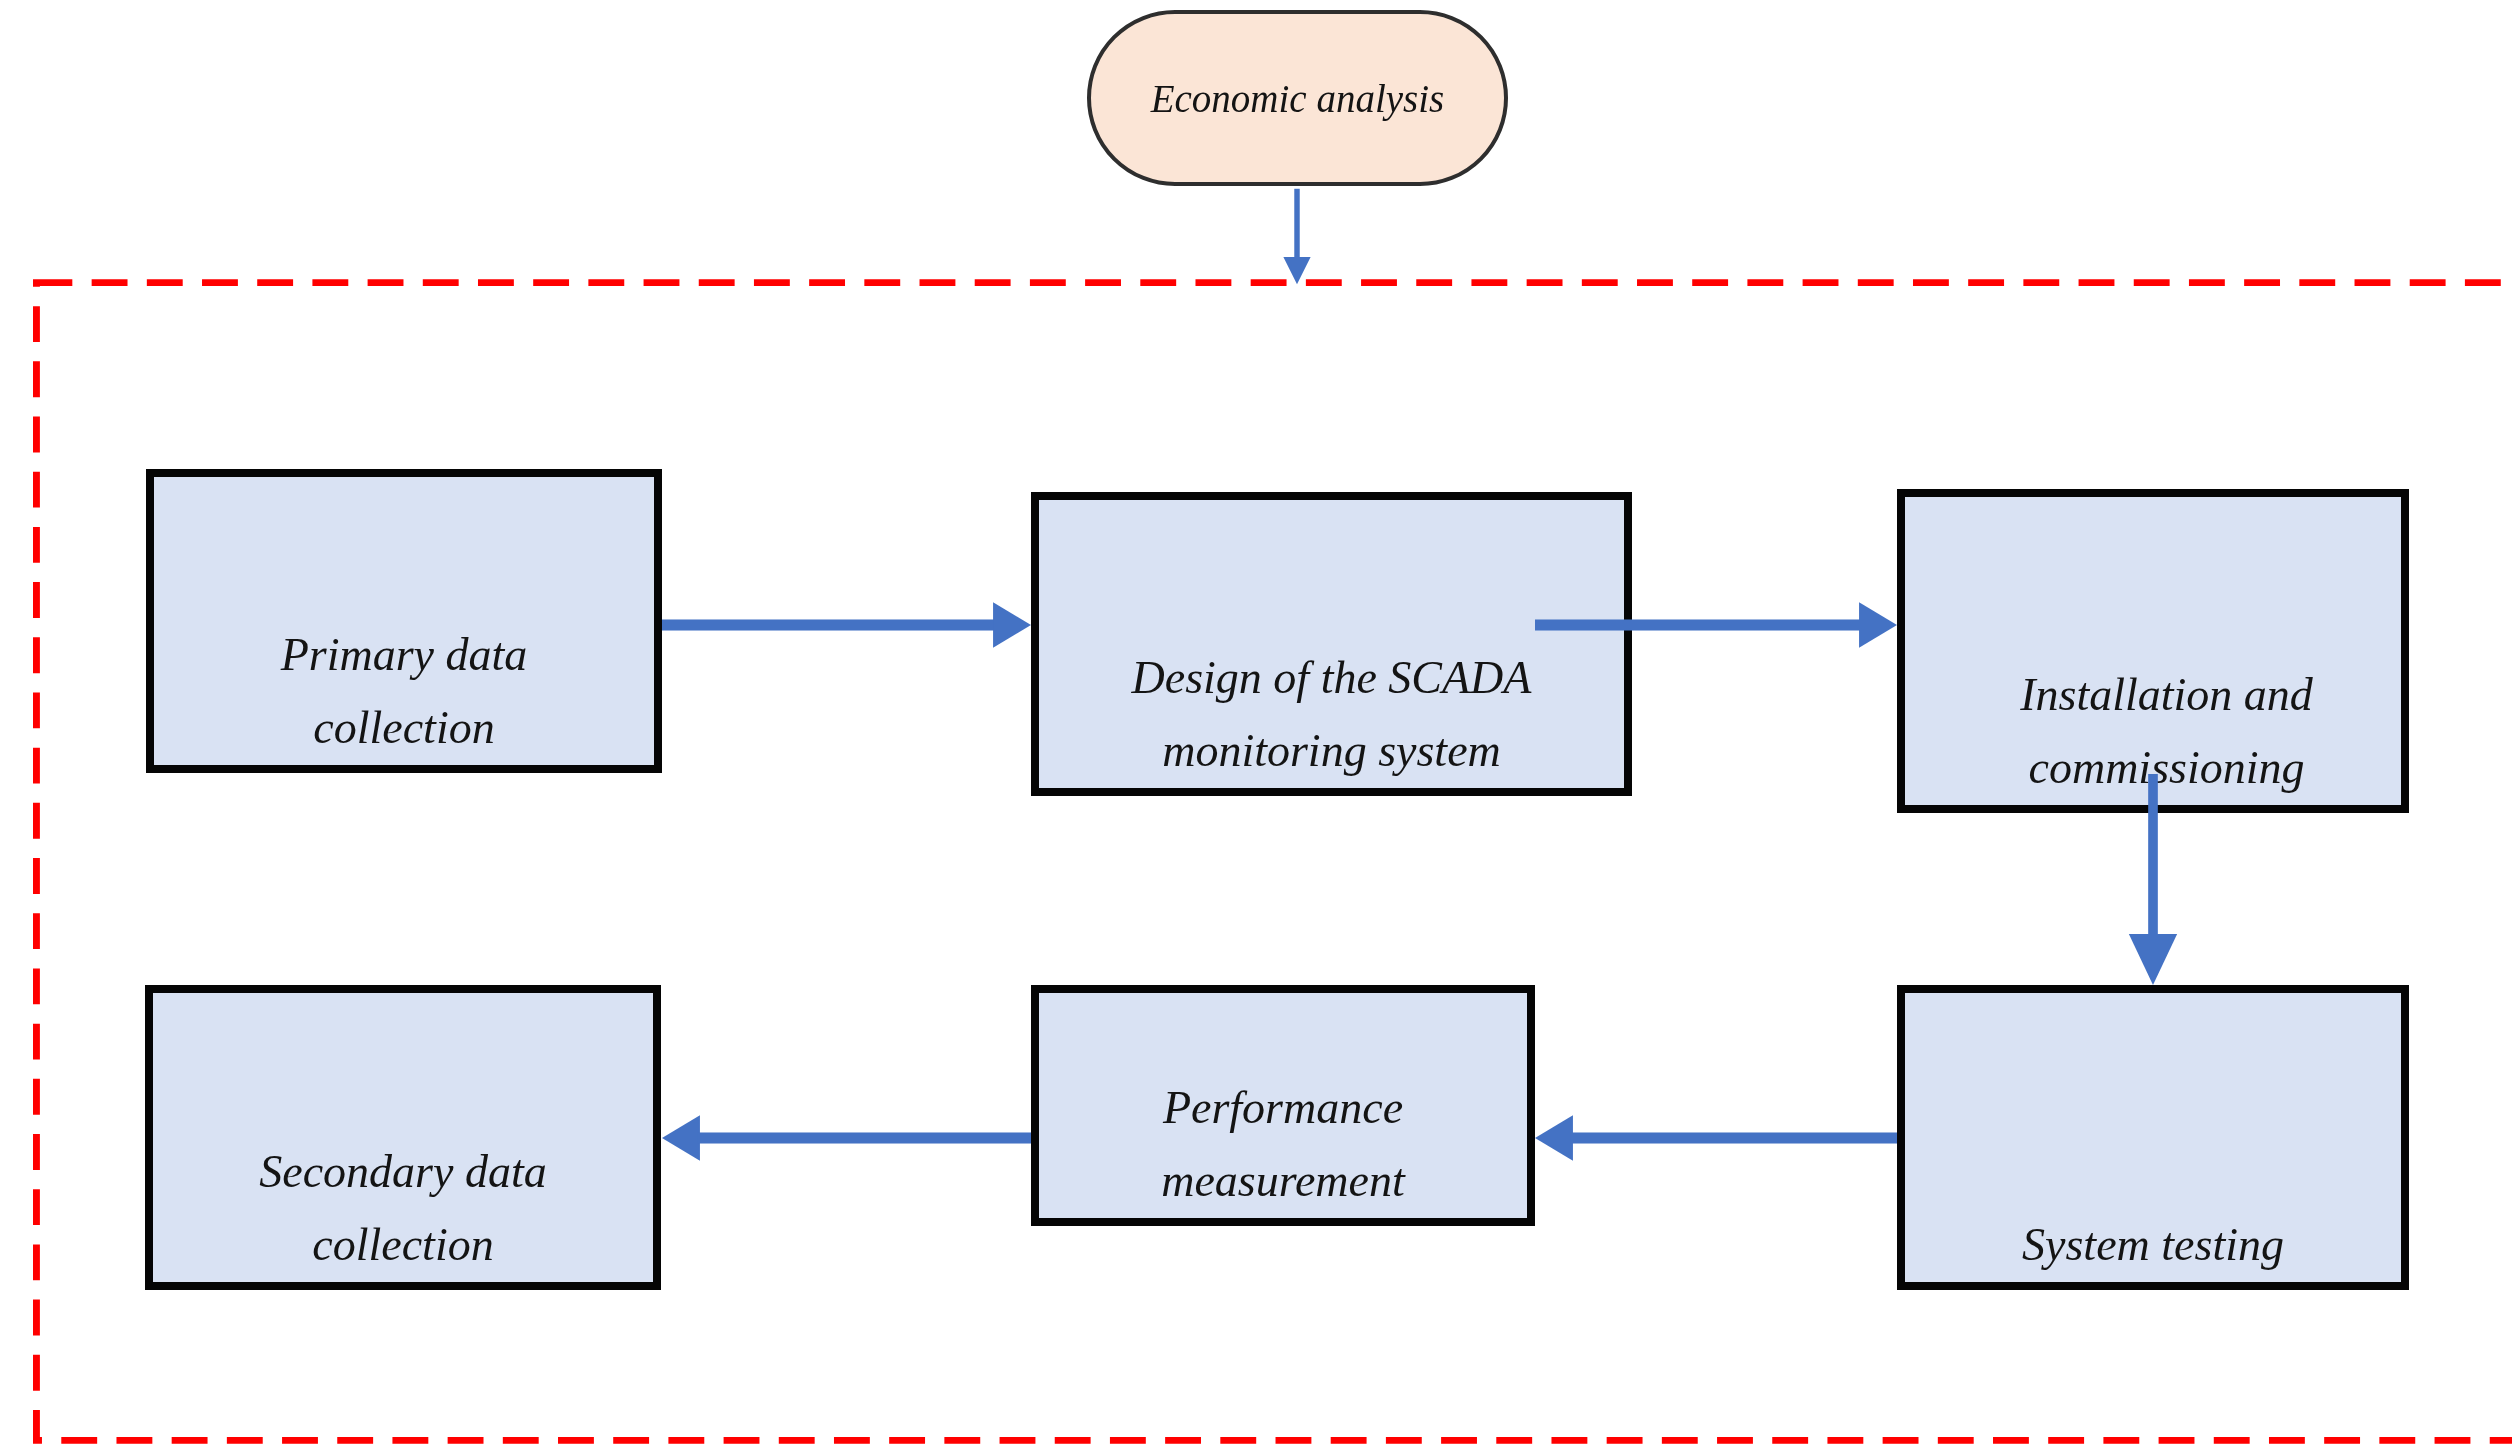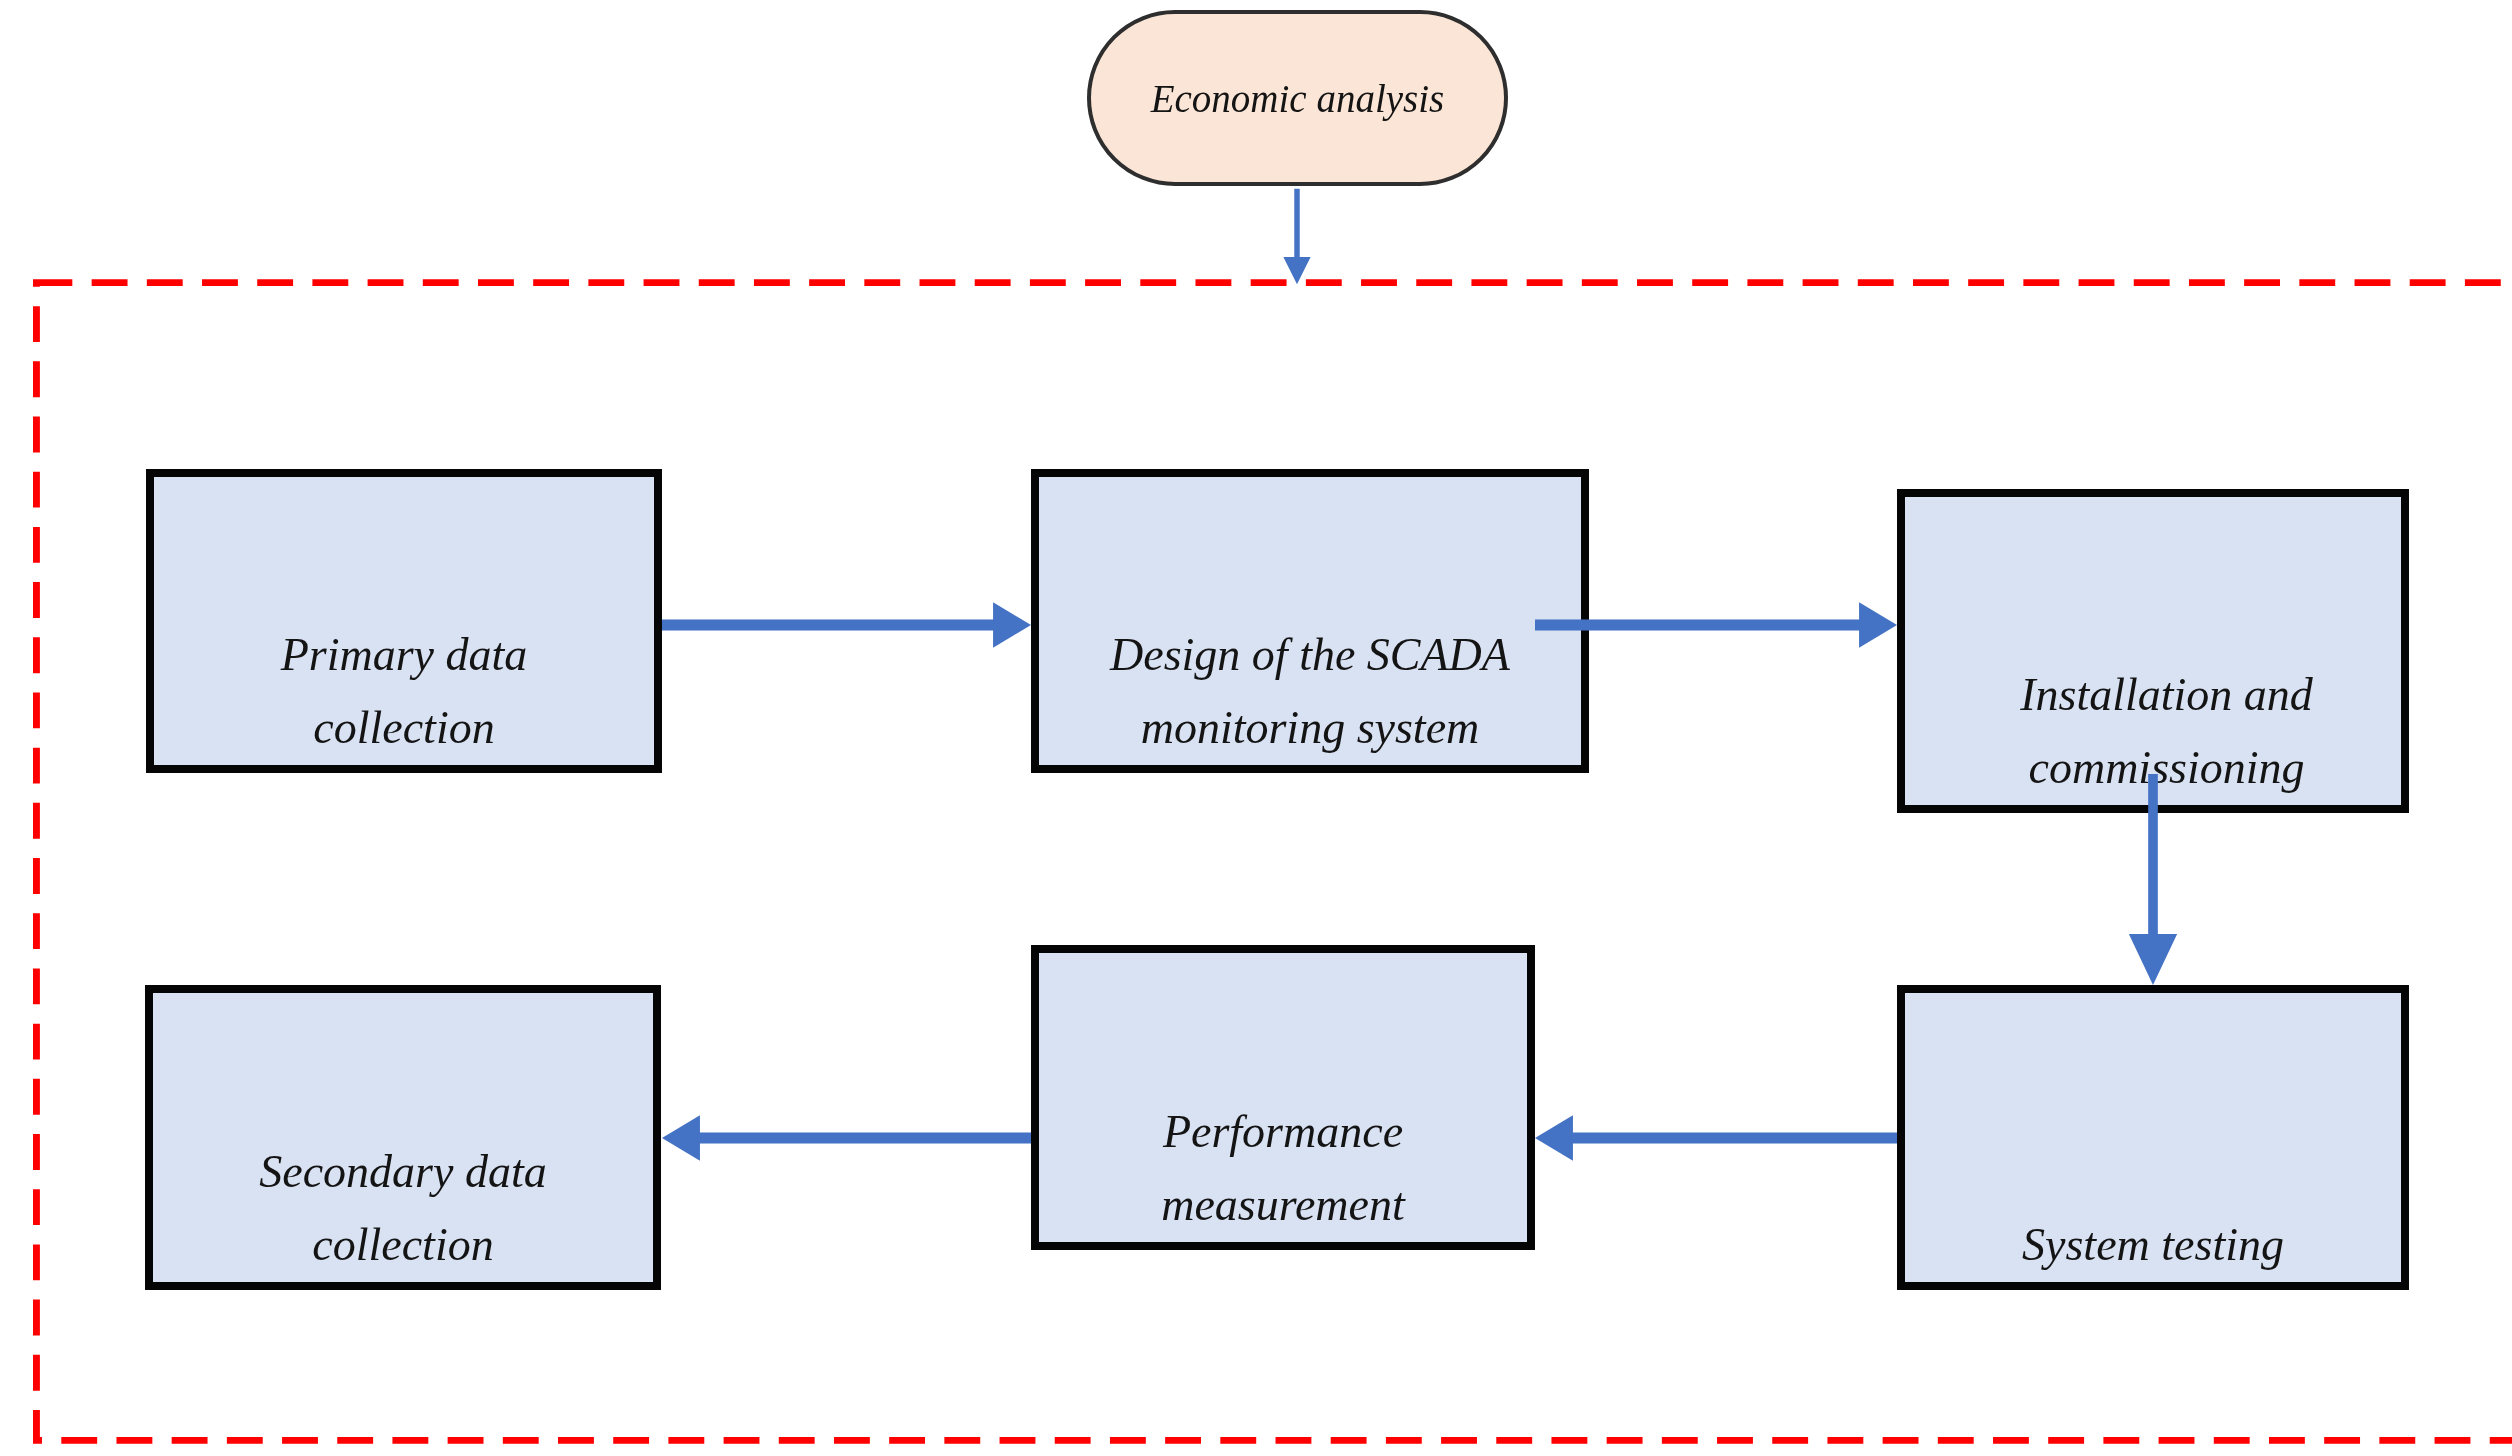--- a/index.html
+++ b/index.html
@@ -36,24 +36,24 @@
     border-radius: 90px;
     font-size: 39px;
   }
   .stadium .label { width: 386px; }
   .arrow { position: absolute; display: block; }
   .boundary-svg { position: absolute; left: 9px; top: 279px; }
 
   
   #node-economic       { left: 1063px; top: 10.3px;   width: 421px; height: 176px; }
   #node-primary        { left: 122px;  top: 469px;  width: 516px; height: 304px; }
-  #node-design         { left: 1007px; top: 469px;  width: 558px; height: 304px; }
+  #node-design         { left: 1007px; top: 492px;  width: 601px; height: 304px; }
   #node-installation   { left: 1873px; top: 489px;  width: 512px; height: 324px; padding-left: 27px; }
   #node-secondary      { left: 121px;  top: 985px; width: 516px; height: 305px; }
-  #node-performance    { left: 1007px; top: 945px; width: 504px; height: 305px; }
+  #node-performance    { left: 1007px; top: 985px; width: 504px; height: 241px; }
   #node-systemtesting  { left: 1873px; top: 985px; width: 512px; height: 305px; }
 
   
   #arrow-start-down    { left: 1258px; top: 188px;  }
   #arrow-primary-design        { left: 638px;  top: 602px;  }
   #arrow-design-installation   { left: 1511px; top: 602px;  }
   #arrow-installation-testing  { left: 2104px; top: 774px; }
   #arrow-testing-performance   { left: 1511px; top: 1115px; }
   #arrow-performance-secondary { left: 638px;  top: 1115px; }
 </style>

